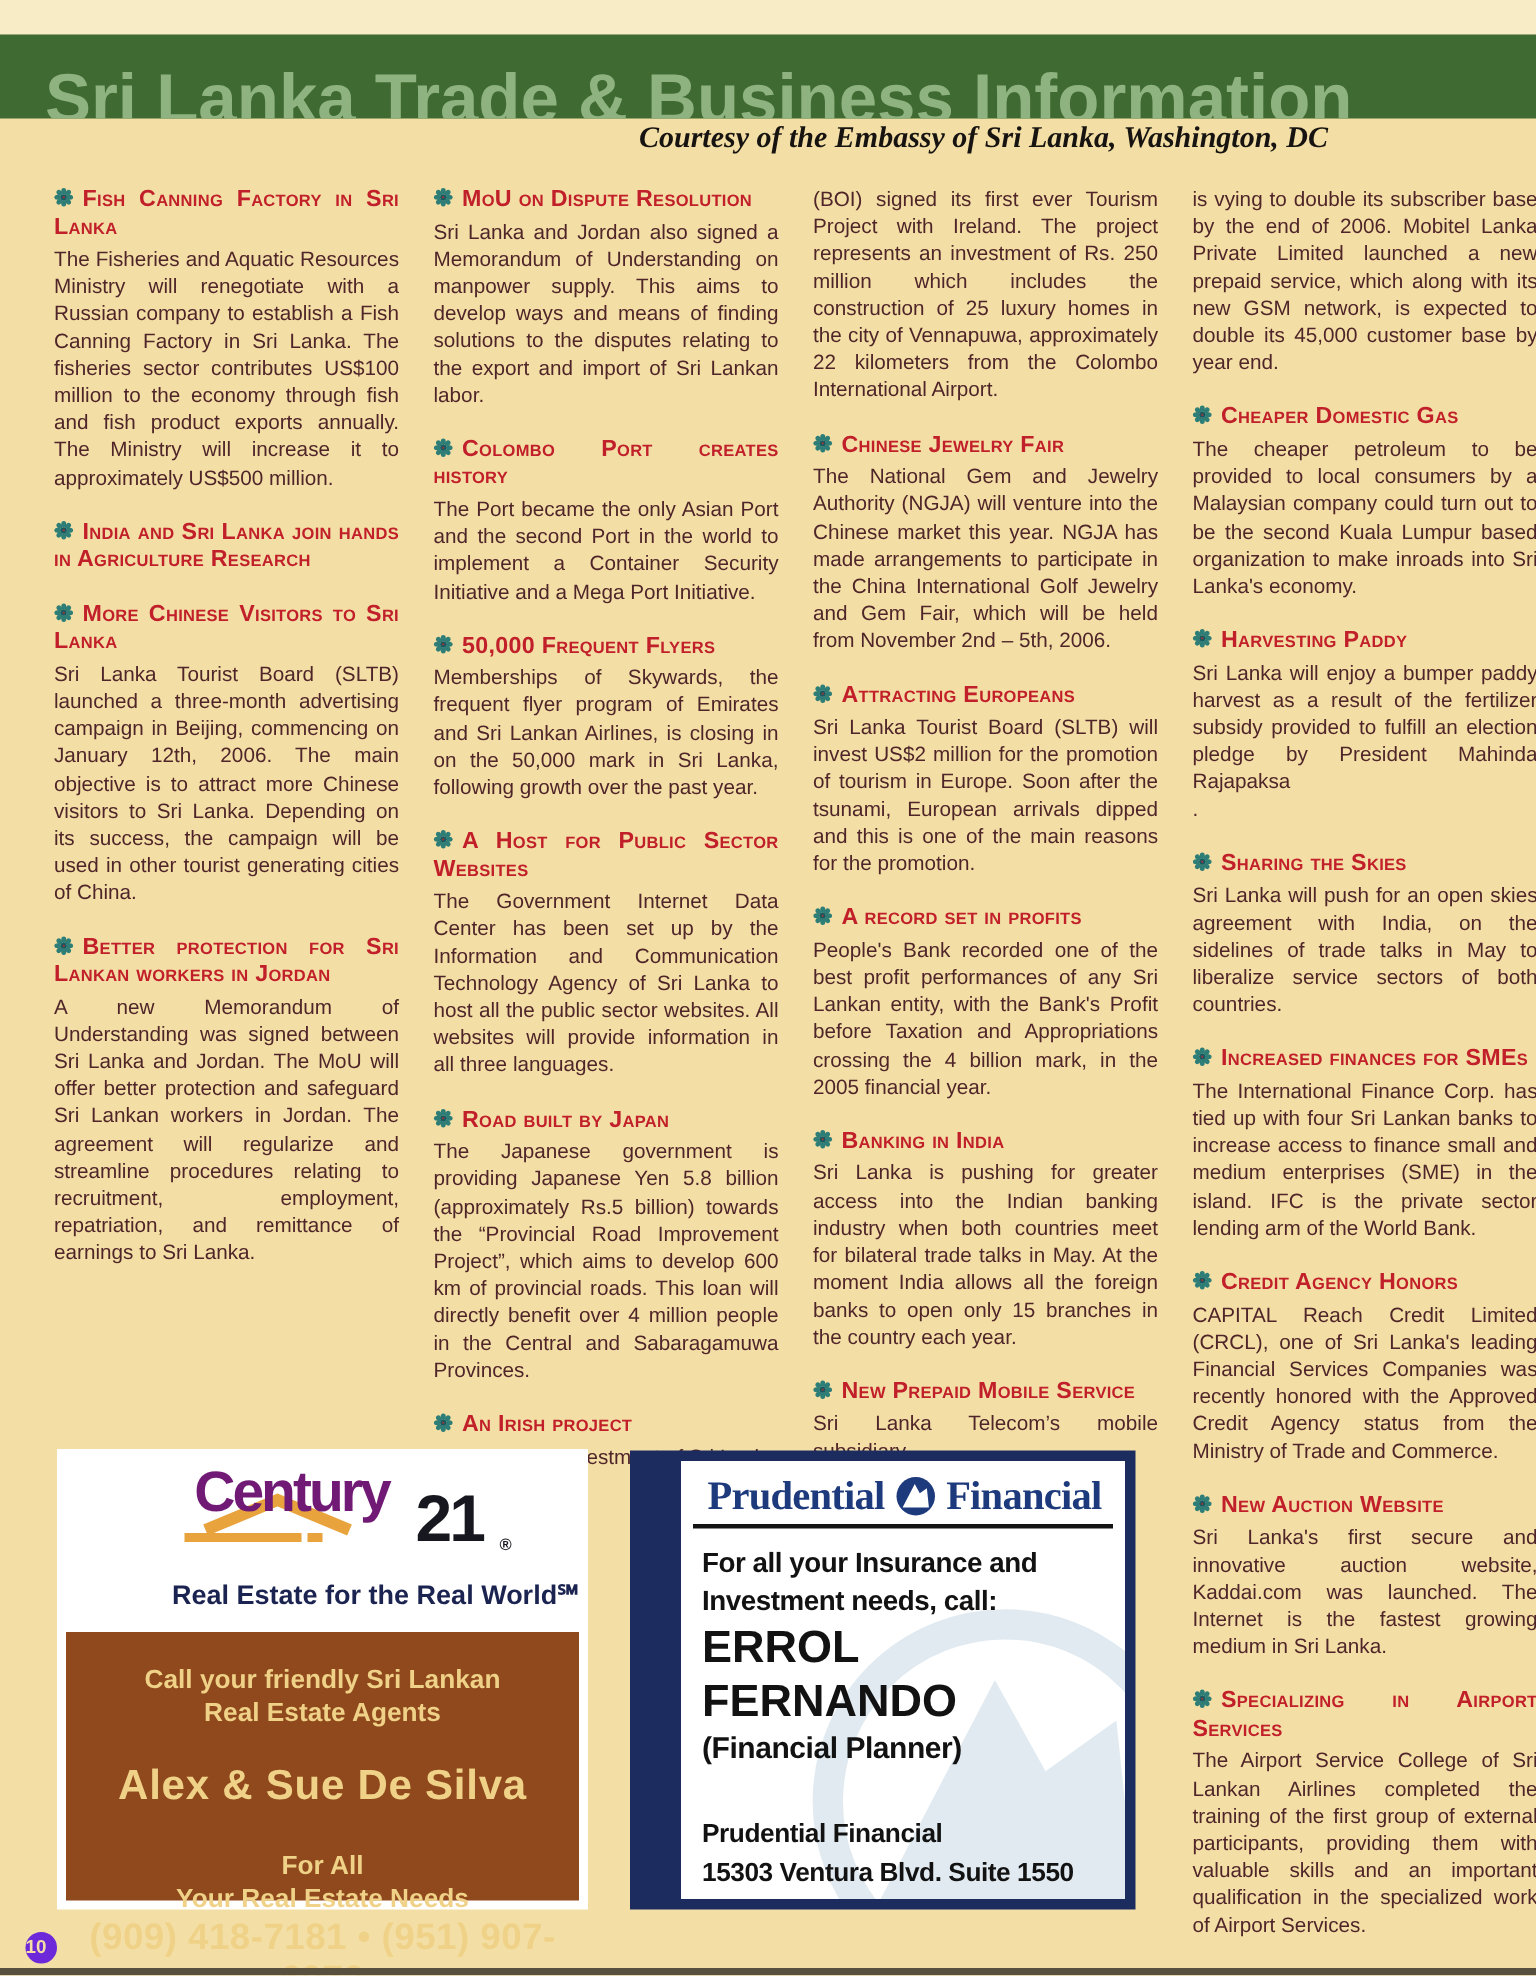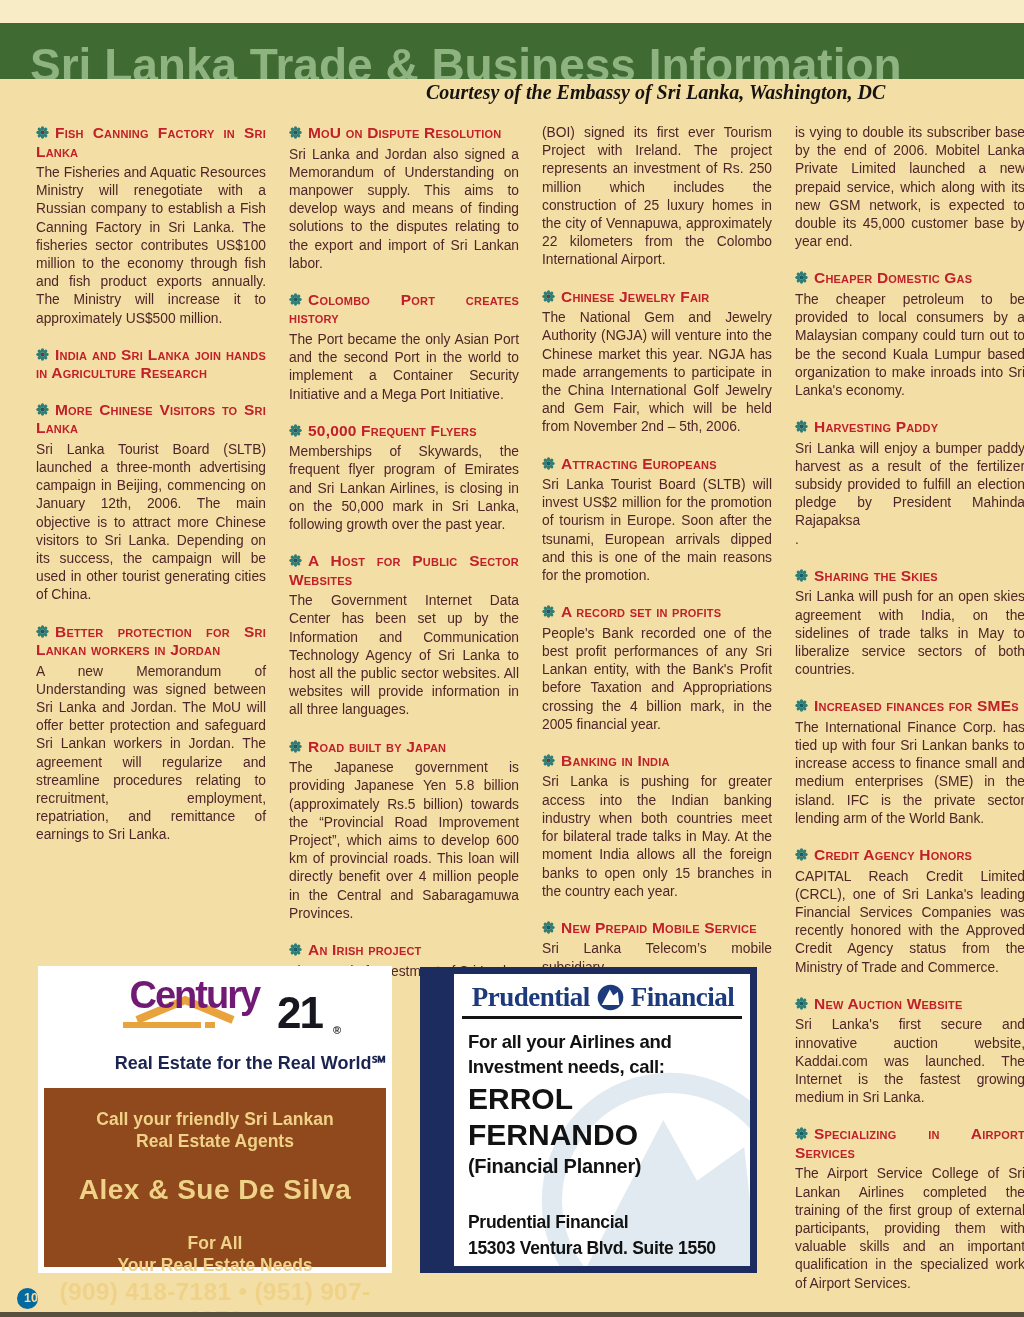--- a/index.html
+++ b/index.html
@@ -70,22 +70,22 @@
   .pru-rule { border-bottom:3px solid #141414; margin:3px -4px 10px -6px; }
   .pru-text { position:relative; z-index:2; color:#121212; font-weight:bold; letter-spacing:-0.3px; }
   .pru-line { font-size:18.5px; line-height:25px; }
   .pru-name { font-size:30px; line-height:36px; margin-top:2px; letter-spacing:0; }
   .pru-title { font-size:20px; line-height:26px; margin-bottom:30px; }
   .pru-addr { font-size:17.5px; line-height:26px; }
   .pru-watermark { position:absolute; right:-55px; bottom:-70px; z-index:1; opacity:0.5; }
   
   .pagenum {
     position:absolute; left:17px; top:1288px; width:21px; height:21px; border-radius:50%;
-    background:#0369a1; color:#f3dfa5; font-size:12.5px; font-weight:bold;
-    text-align:right; line-height:21px;
+    background:#6d28d9; color:#f3dfa5; font-size:12.5px; font-weight:bold;
+    text-align:left; line-height:21px;
   }
   .bottom-edge { position:absolute; bottom:0; left:0; right:0; height:5px; background:#57503f; }
 </style>
 </head>
 <body>
 
 <div class="page">
   <div class="top-strip"></div>
 
   <div class="banner">
@@ -518,21 +518,21 @@
       <div class="pru-logo">
         <span>Prudential</span>
         <svg width="27" height="27" viewBox="0 0 40 40">
           <circle cx="20" cy="20" r="19" fill="#1d3a7c"></circle>
           <path d="M7 31 L19 8 L24 17 L31 12 L33 31 Z" fill="#ffffff"></path>
         </svg>
         <span>Financial</span>
       </div>
       <div class="pru-rule"></div>
       <div class="pru-text">
-        <div class="pru-line">For all your Airlines and</div>
+        <div class="pru-line">For all your Insurance and</div>
         <div class="pru-line">Investment needs, call:</div>
         <div class="pru-name">ERROL FERNANDO</div>
         <div class="pru-title">(Financial Planner)</div>
         <div class="pru-addr">Prudential Financial</div>
         <div class="pru-addr">15303 Ventura Blvd. Suite 1550</div>
         <div class="pru-addr">Sherman Oaks, CA 91403</div>
 
       </div>
       <svg class="pru-watermark" width="270" height="270" viewBox="0 0 40 40">
         <circle cx="20" cy="20" r="17.5" fill="none" stroke="#c3d6e2" stroke-width="3"></circle>

